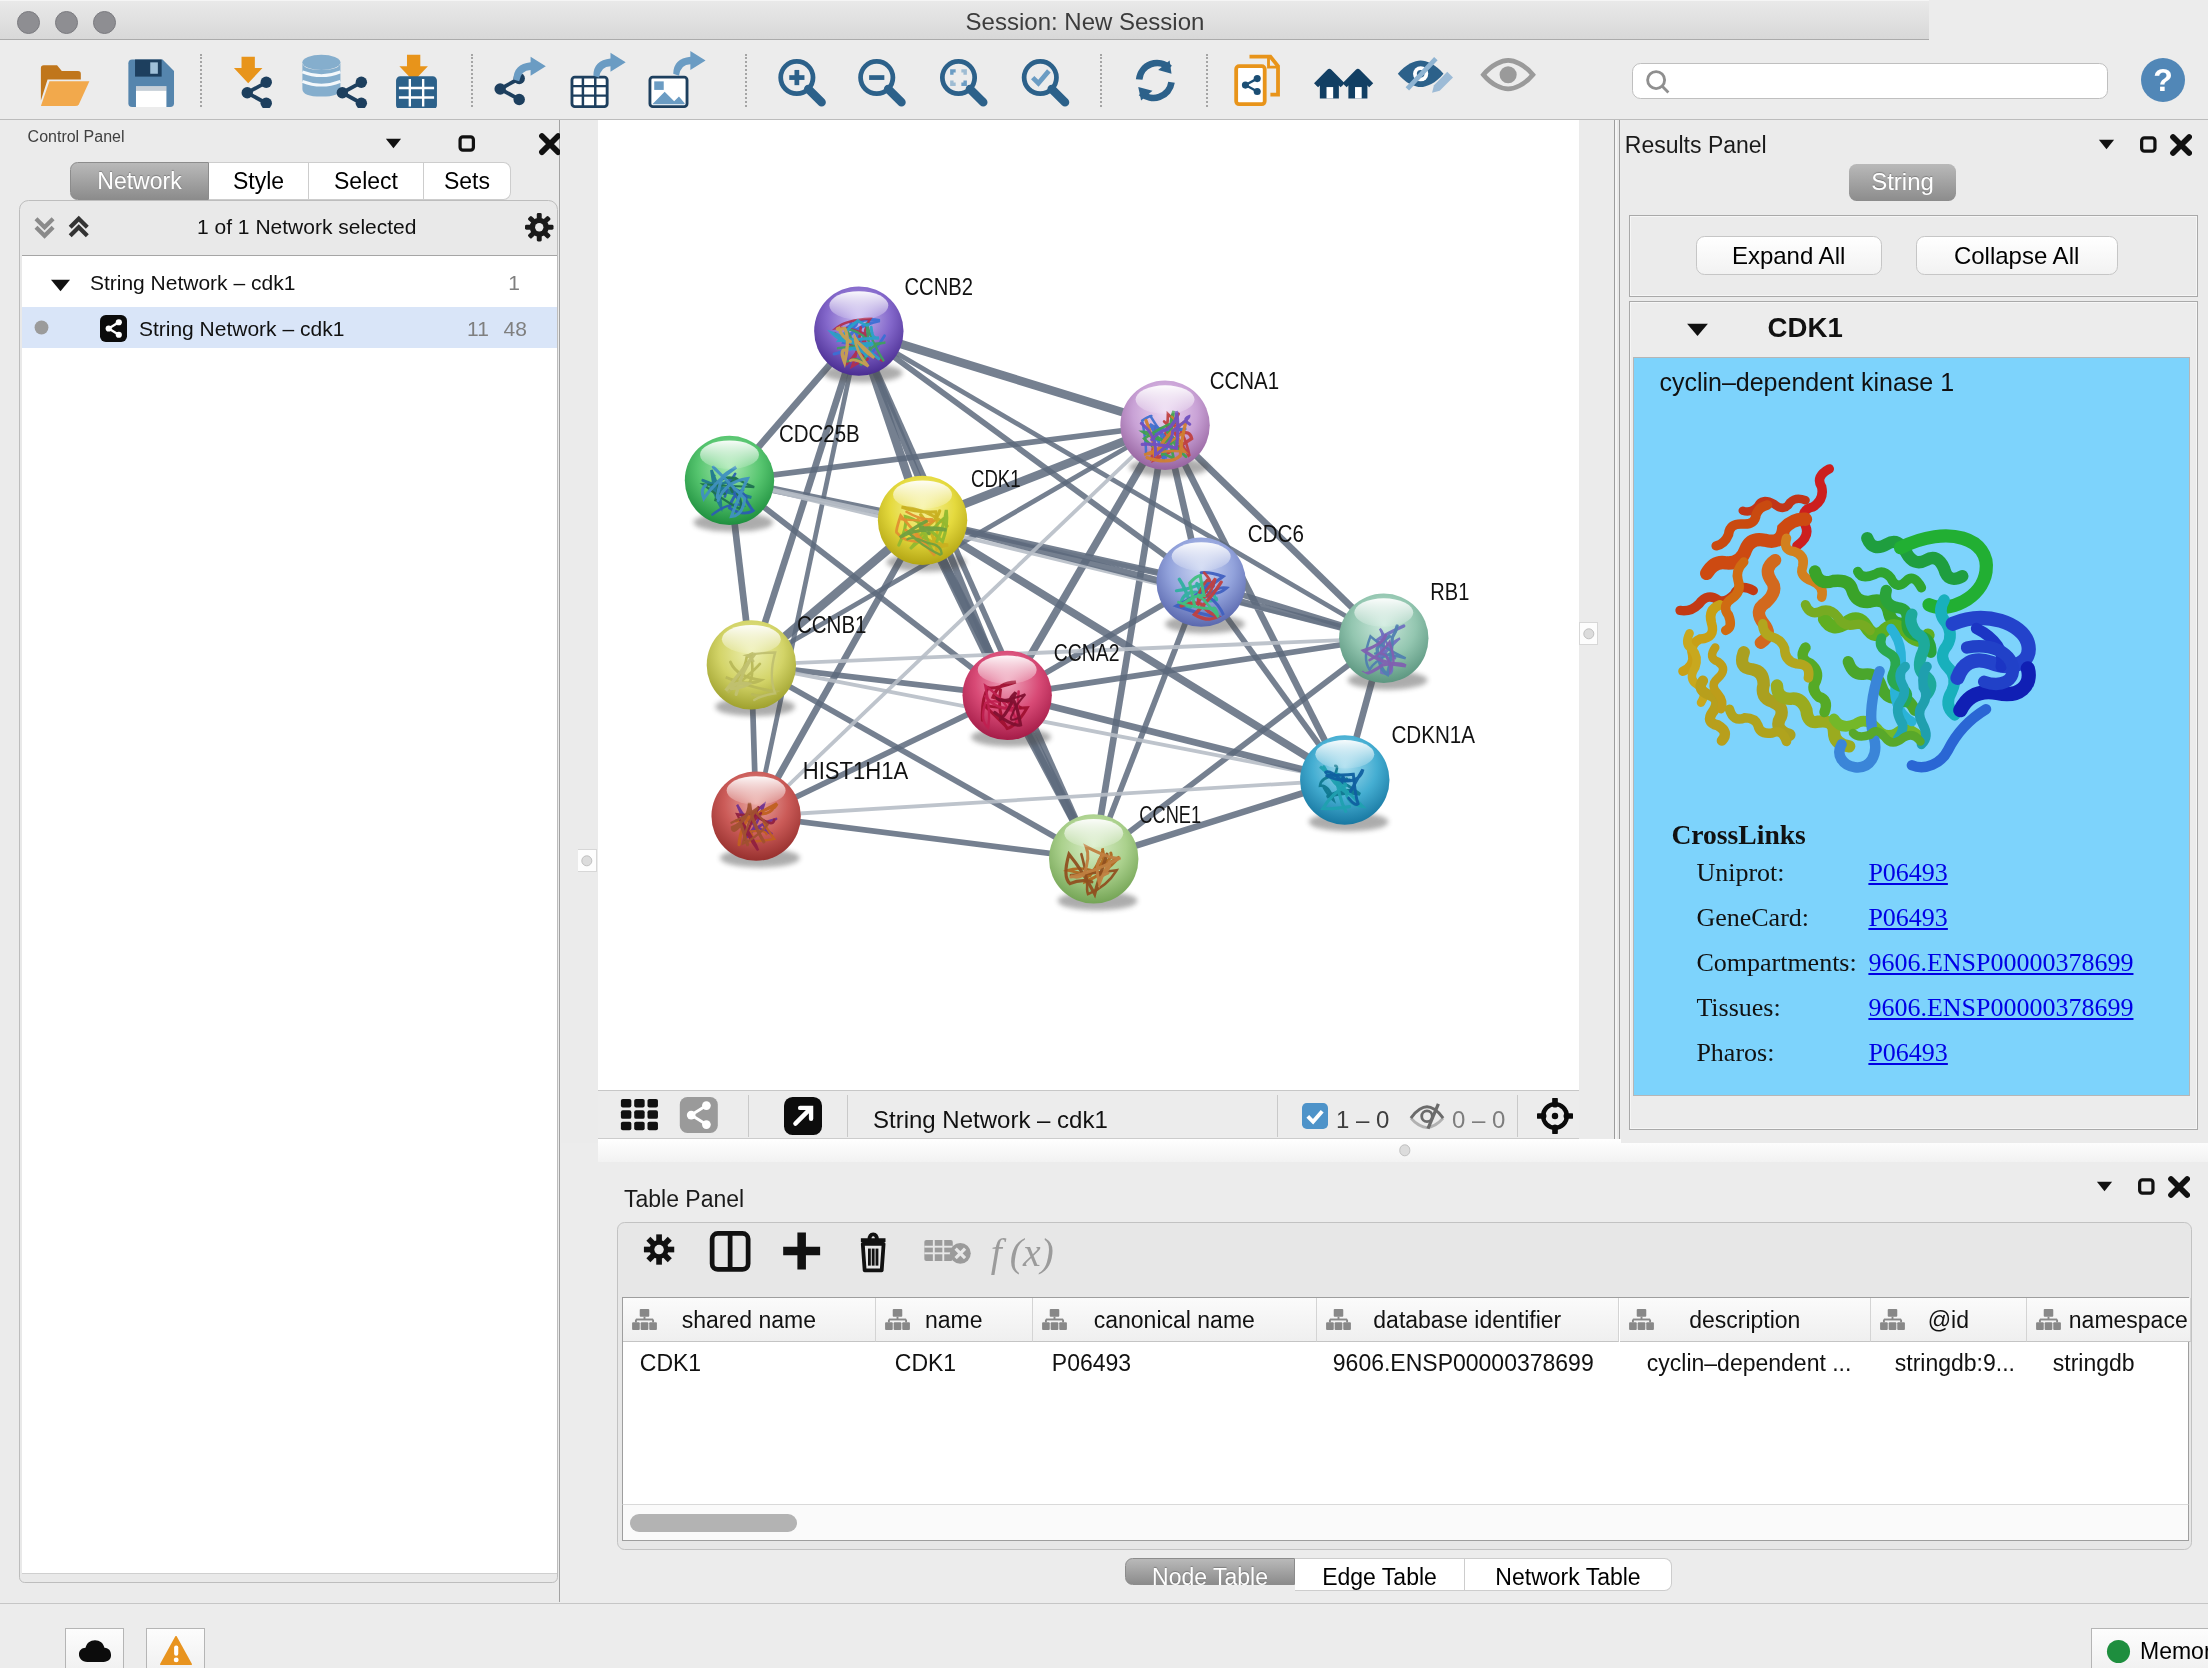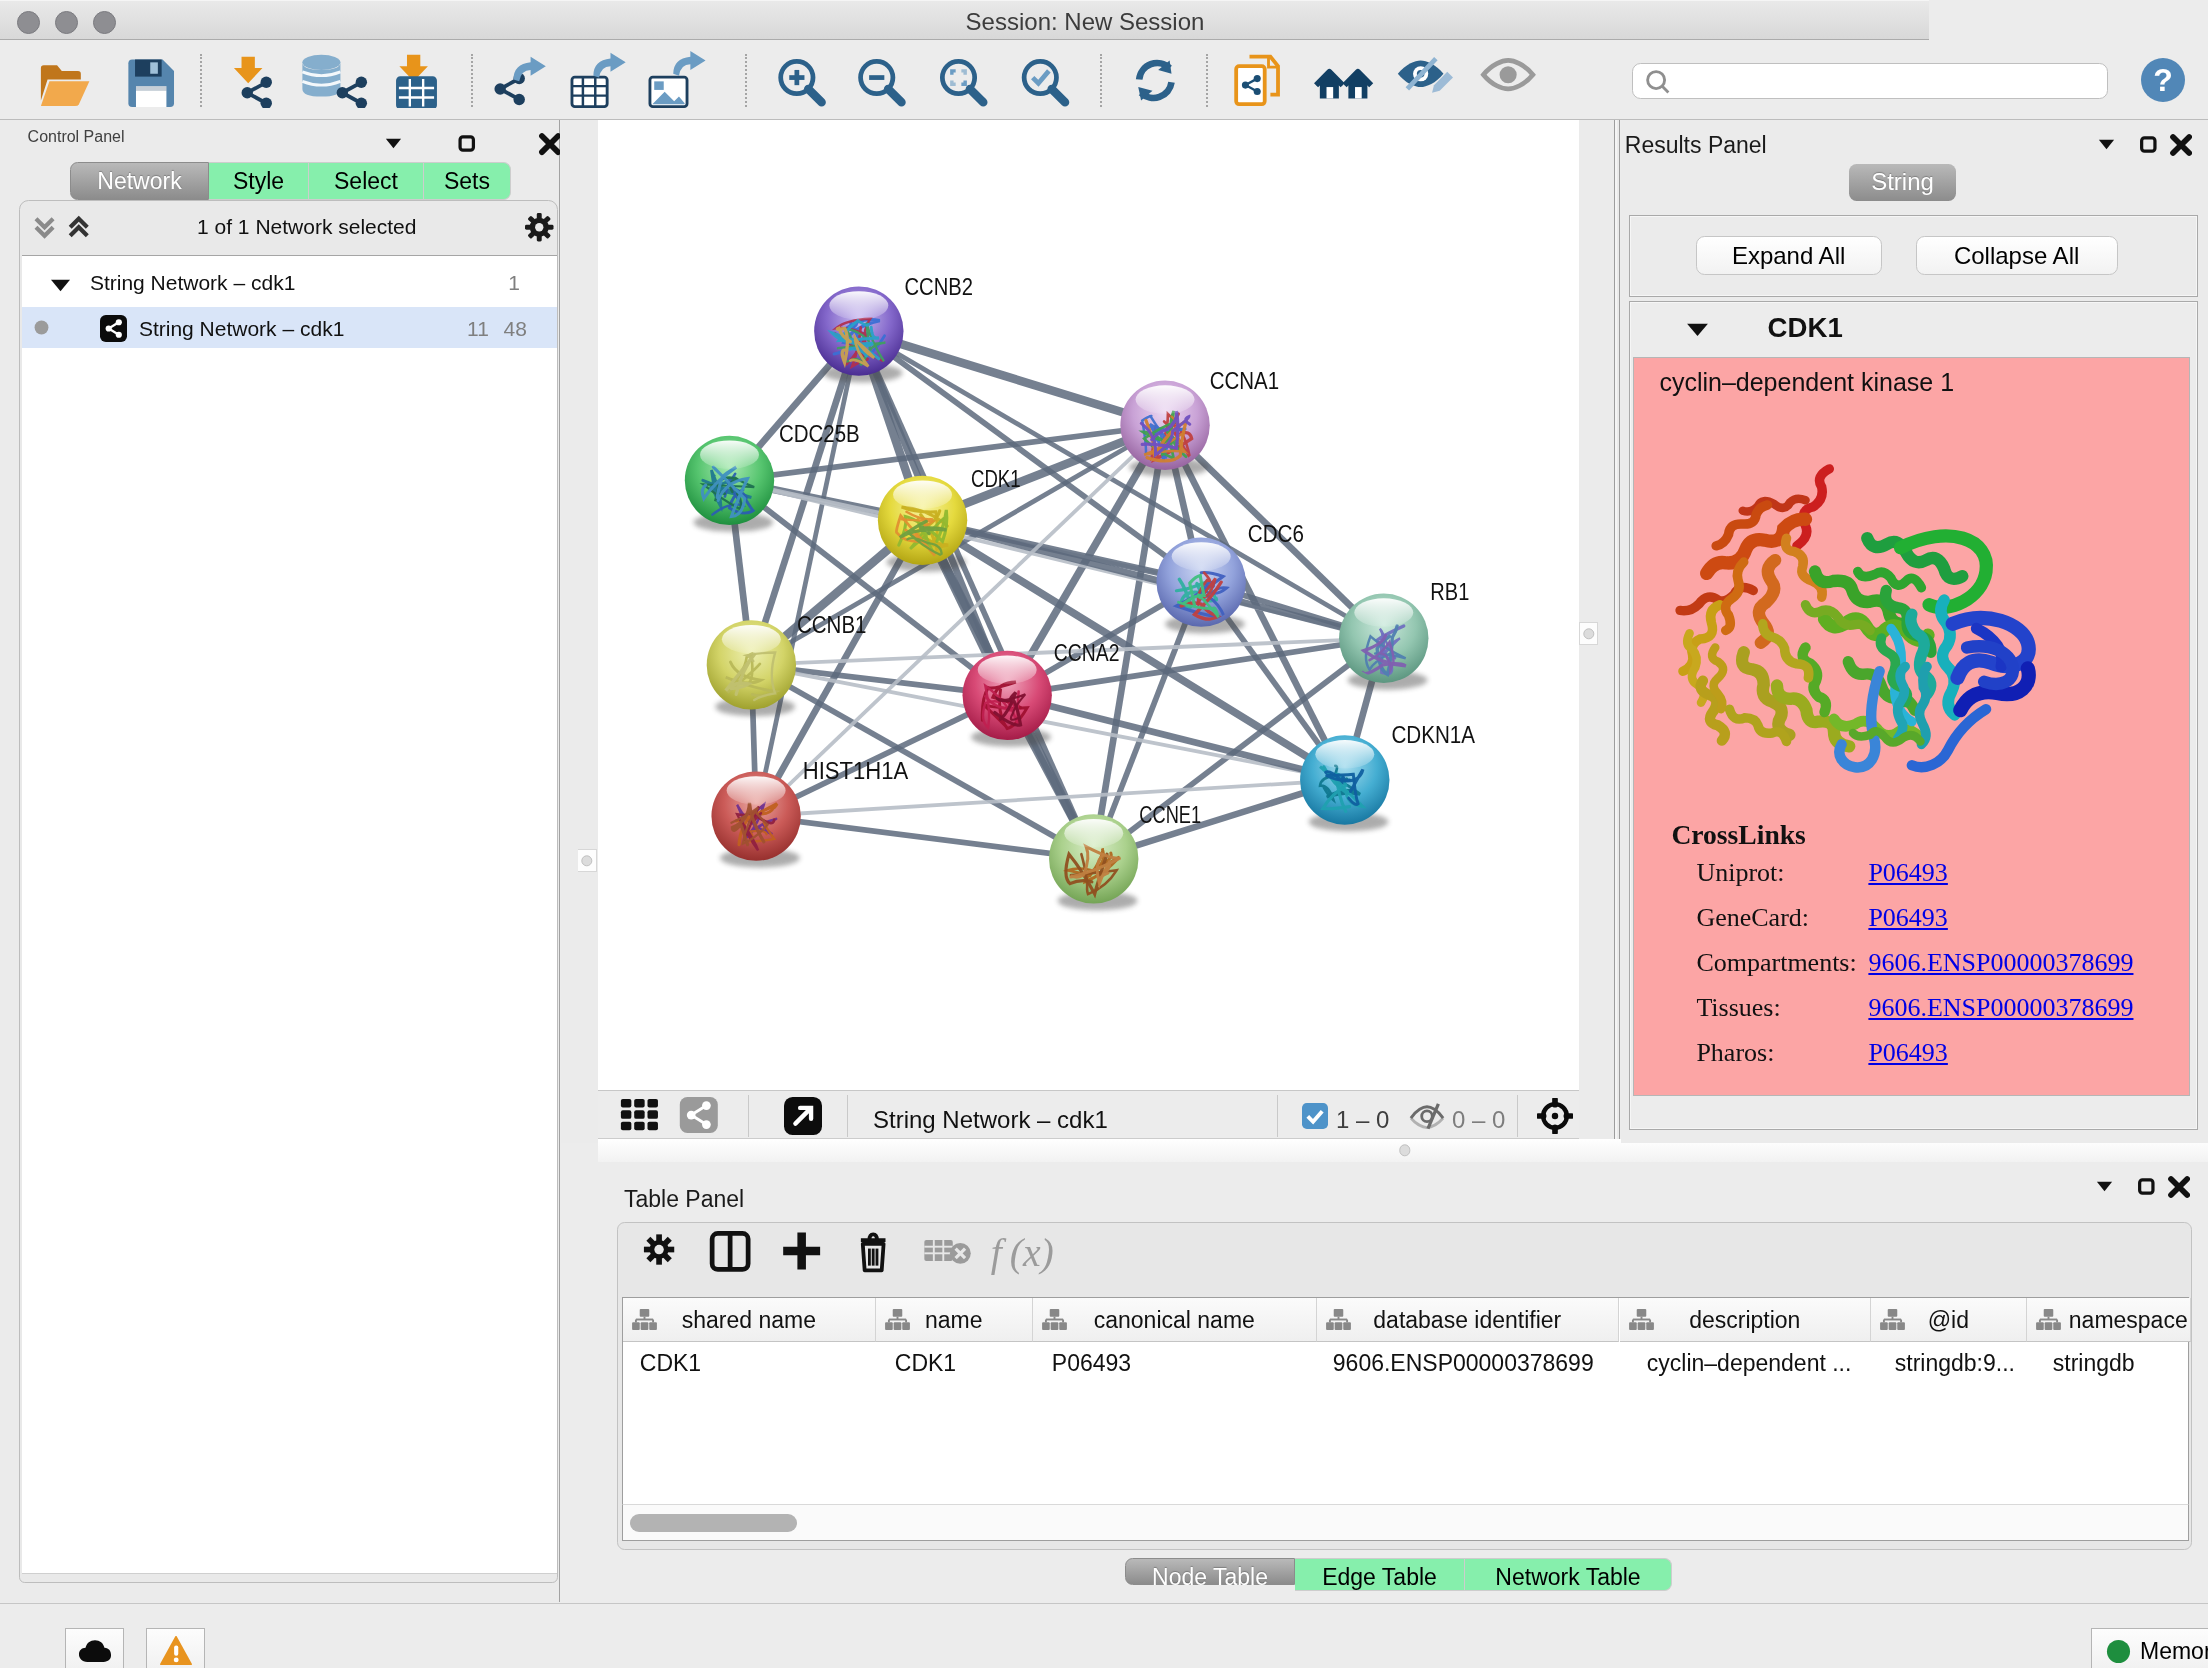--- a/index.html
+++ b/index.html
@@ -22,21 +22,21 @@
   border:1px solid #bfbfbf; border-radius:8.6px; }
 #helpbtn { position:absolute; left:2141px; top:58px; width:44px; height:44px; border-radius:50%;
   background:#5187b7; color:#fff; font-size:32px; font-weight:bold; text-align:center; line-height:44px; }
 #helpbtn { top:58px; }
 
 
 #cpanel { left:0; top:120px; width:560px; height:1482px; background:#ebebeb; border-right:1px solid #a2a2a2; }
 #cp-title { position:absolute; left:27.6px; top:7.6px; font-size:16px; color:#404040; }
 
 .tabrow { position:absolute; display:flex; }
-.tab { font-size:23px; text-align:center; background:#86efac; border:1px solid #cdcdcd; border-left:none;
+.tab { font-size:23px; text-align:center; background:#ffffff; border:1px solid #cdcdcd; border-left:none;
   color:#000; padding-top:4.8px; }
 .tab.first { border-left:1px solid #cdcdcd; border-radius:7.6px 0 0 7.6px; }
 .tab.last { border-radius:0 7.6px 7.6px 0; }
 .tab.sel { background:linear-gradient(#b9b9b9,#8c8c8c); color:#fff; border-color:#8c8c8c;
   text-shadow:0 -1px 1px rgba(0,0,0,.25); }
 
 #cp-box { position:absolute; left:19px; top:80px; width:539px; height:1383px; background:#e9e9e9;
   border:1px solid #bdbdbd; border-radius:9.5px 9.5px 5.7px 5.7px; }
 #cp-subhead { position:absolute; left:0px; top:0px; width:100%; height:54px; font-size:22px; }
 #cp-tree { position:absolute; left:1.9px; top:54px; width:535px; height:1319px; background:#fff;
@@ -59,21 +59,21 @@
 .knob b { position:absolute; left:50%; top:50%; transform:translate(-50%,-50%); width:11.4px; height:11.4px;
   border-radius:50%; background:#dcdcdc; border:1px solid #c0c0c0; display:block; }
 
 #rpanel { left:1621px; top:120px; width:588px; height:1023px; background:#ebebeb; }
 #rp-box1 { position:absolute; left:7.6px; top:95px; width:569px; height:82px; background:#ebebeb;
   border:1px solid #a9a9a9; box-shadow:inset 0 0 0 1px #f6f6f6; }
 .btn { position:absolute; background:linear-gradient(#ffffff,#f2f2f2); border:1px solid #c6c6c6;
   border-radius:8.6px; font-size:24px; text-align:center; color:#000; }
 #rp-box2 { position:absolute; left:7.6px; top:181px; width:569px; height:829px; background:#ececec;
   border:1px solid #a9a9a9; box-shadow:inset 0 0 0 1px #f6f6f6; }
-#rp-inner { position:absolute; left:3.8px; top:55px; width:557px; height:739px; background:#fca5a5;
+#rp-inner { position:absolute; left:3.8px; top:55px; width:557px; height:739px; background:#7dd3fc;
   border:1px solid #b6b6b6;padding-left:36px; }
 .serif { font-family:"Liberation Serif", serif; }
 .xlink { color:#0000e6; text-decoration:underline; font-family:"Liberation Serif", serif; }
 
 #tpanel { left:598px; top:1162px; width:1610px; height:439px; background:#ececec; }
 #tp-box { position:absolute; left:19px; top:60px; width:1575px; height:328px; background:#e7e7e7;
   border:1px solid #c2c2c2; border-radius:7.6px; }
 #tp-table { position:absolute; left:3.8px; top:74px; width:1567px; height:243px; background:#fff;
   border:1px solid #9e9e9e; }
 #tp-scroll { position:absolute; left:3.8px; top:281px; width:1567px; height:37px; background:#fafafa;

